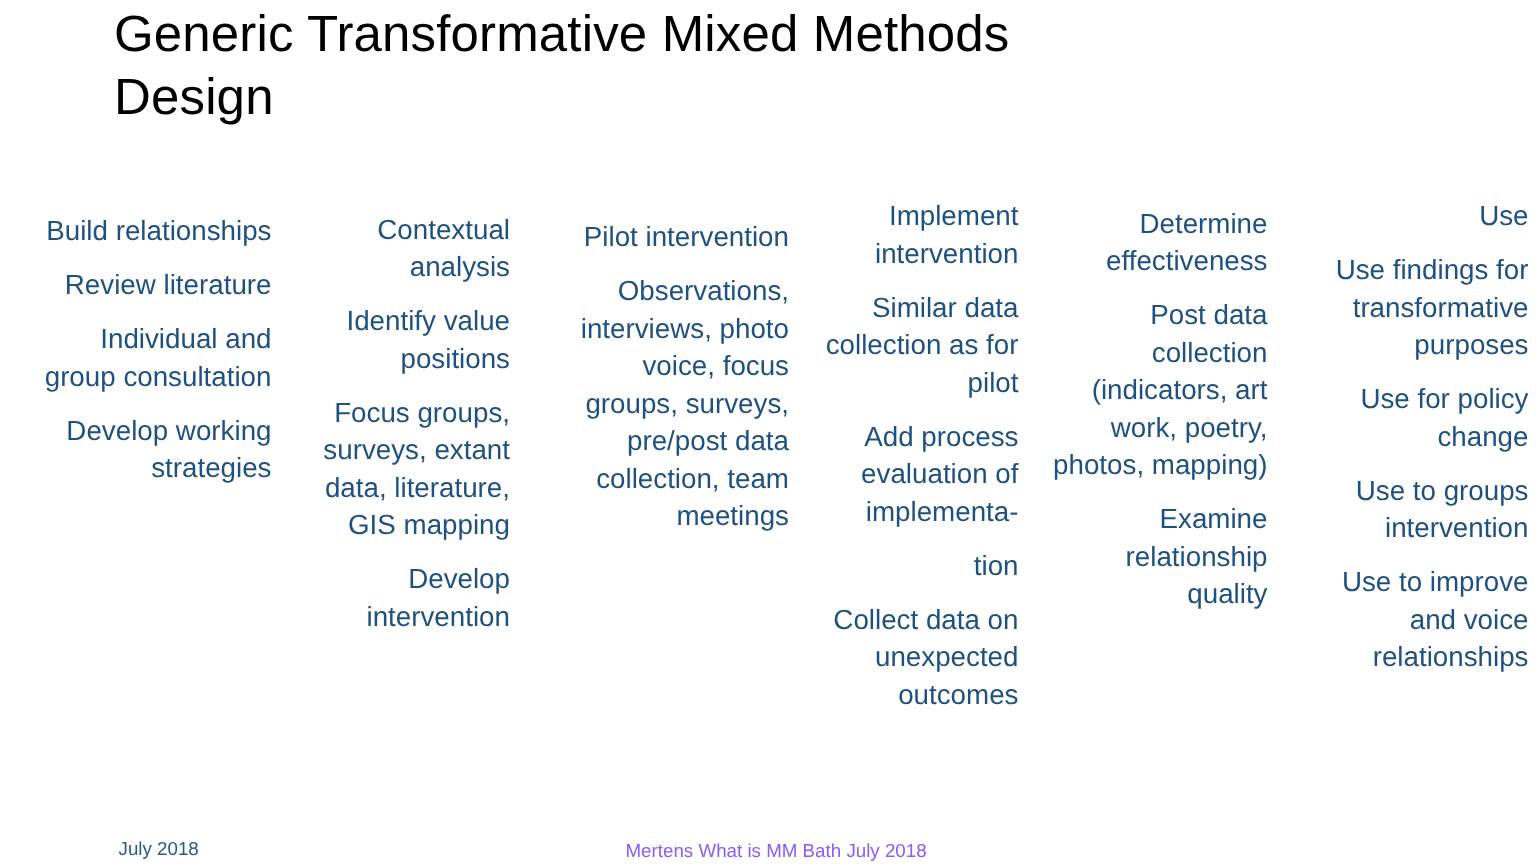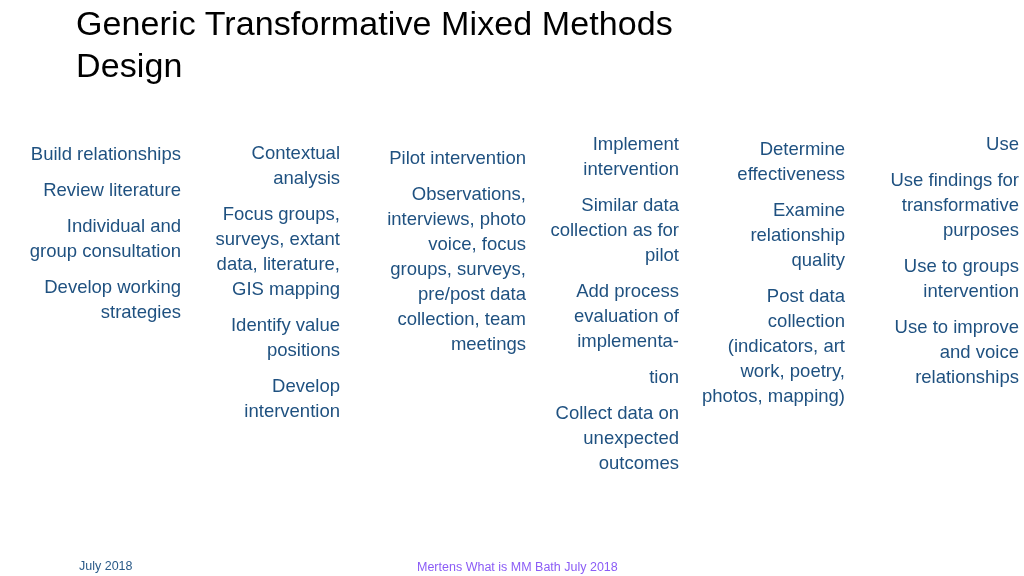--- a/index.html
+++ b/index.html
@@ -92,47 +92,48 @@
 
     <div class="col col-1">
       <p>Build relationships</p>
       <p>Review literature</p>
       <p>Individual and group consultation</p>
       <p>Develop working strategies</p>
     </div>
 
     <div class="col col-2">
       <p>Contextual analysis</p>
+      <p>Identify value positions</p>
       <p>Focus groups, surveys, extant data, literature, GIS mapping</p>
-      <p>Identify value positions</p>
       <p>Develop intervention</p>
     </div>
 
     <div class="col col-3">
       <p>Pilot intervention</p>
       <p>Observations, interviews, photo voice, focus groups, surveys, pre/post data collection, team meetings</p>
     </div>
 
     <div class="col col-4">
       <p>Implement intervention</p>
       <p>Similar data collection as for pilot</p>
       <p>Add process evaluation of implementa-</p>
       <p>tion</p>
       <p>Collect data on unexpected outcomes</p>
     </div>
 
     <div class="col col-5">
       <p>Determine effectiveness</p>
+      <p>Post data collection (indicators, art work, poetry, photos, mapping)</p>
       <p>Examine relationship quality</p>
-      <p>Post data collection (indicators, art work, poetry, photos, mapping)</p>
     </div>
 
     <div class="col col-6">
       <p>Use</p>
       <p>Use findings for transformative purposes</p>
+      <p>Use for policy change</p>
       <p>Use to groups intervention</p>
       <p>Use to improve and voice relationships</p>
     </div>
 
   </div>
 
   <div class="footer-left">July 2018</div>
 
   <div class="footer-center">Mertens What is MM Bath July 2018</div>
 

